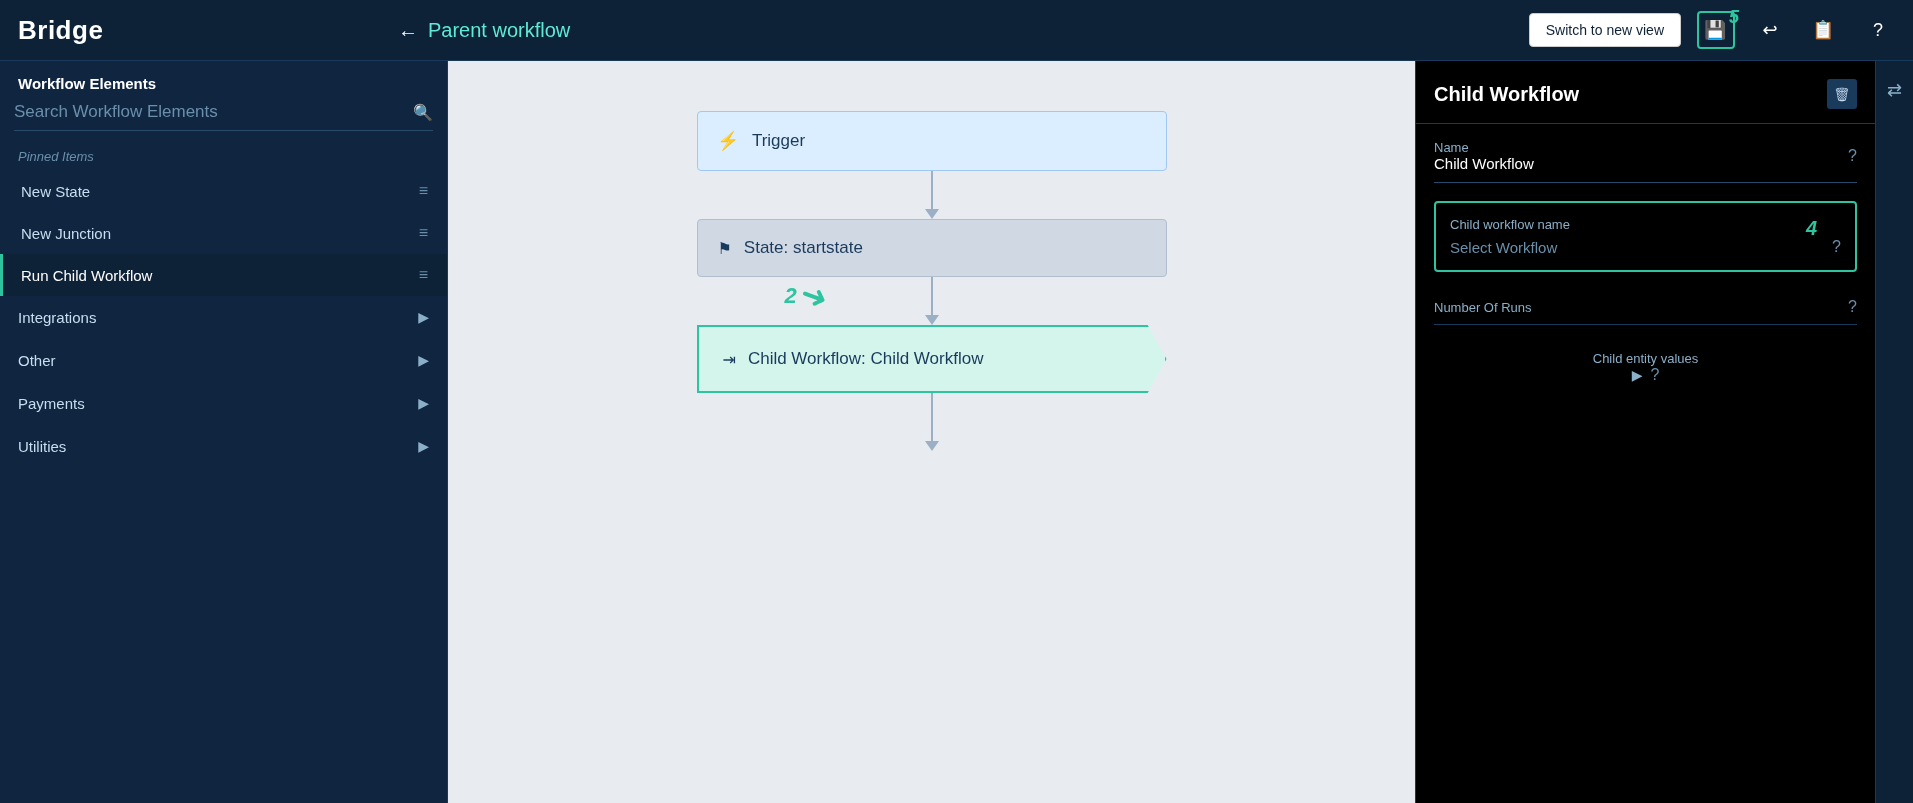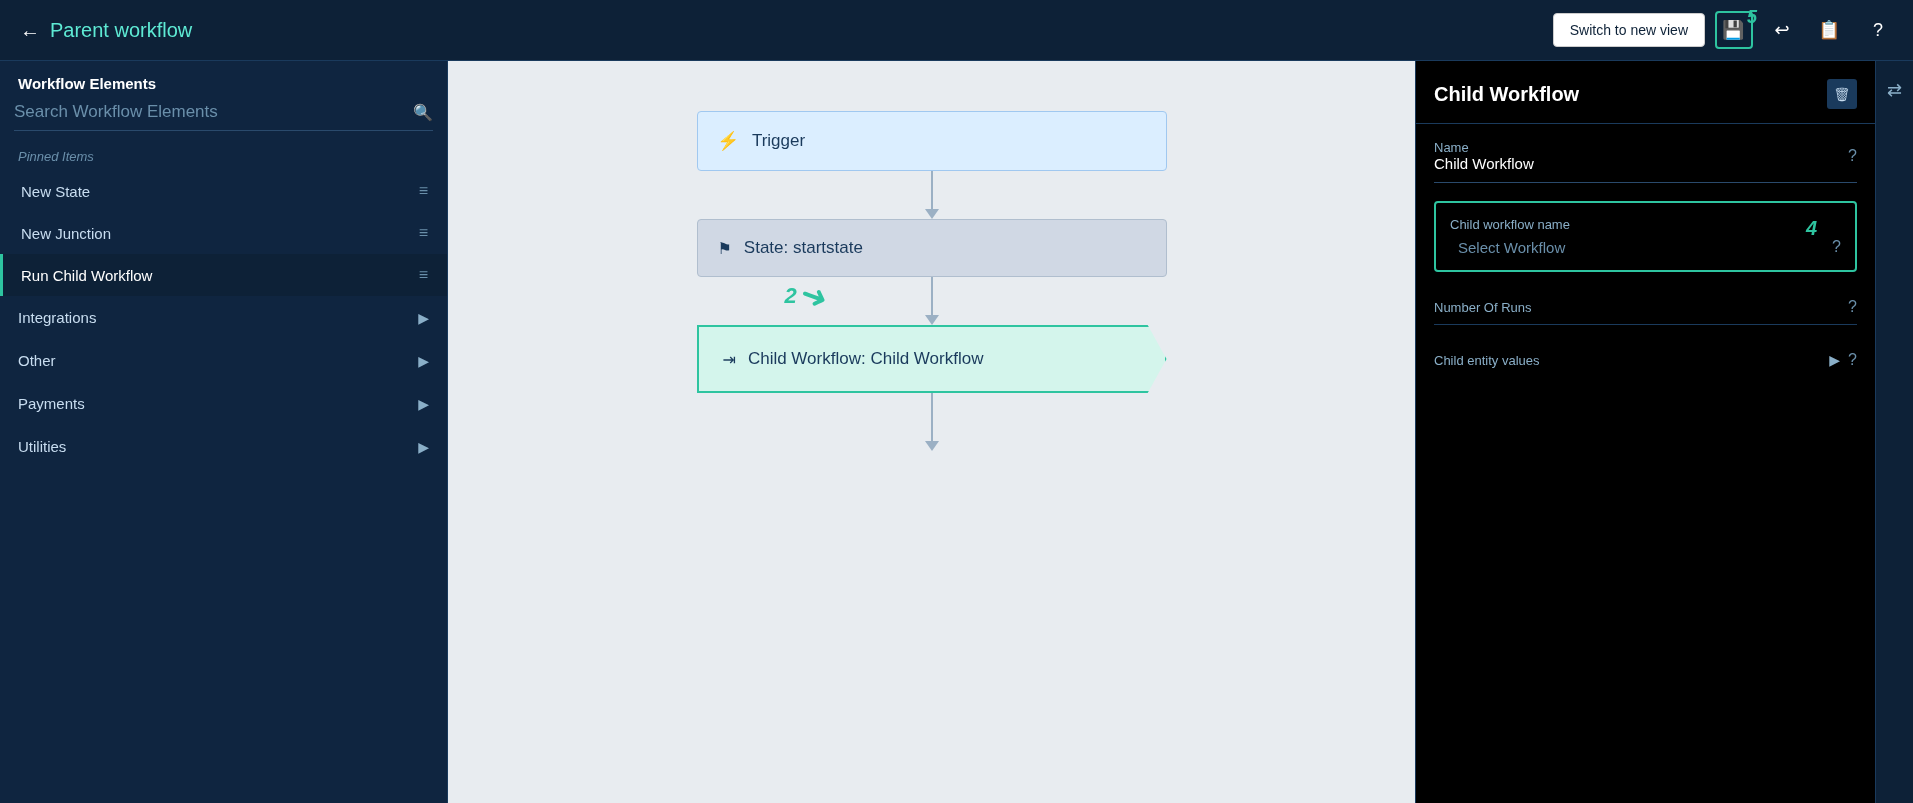--- a/index.html
+++ b/index.html
@@ -17,21 +17,21 @@
     }
     .header-brand {
       font-size: 26px; font-weight: 700; color: #fff; letter-spacing: 0.5px;
     }
     .header-center {
       flex: 1; display: flex; align-items: center; gap: 10px; padding-left: 20px;
     }
     .header-back-icon { color: #fff; font-size: 20px; cursor: pointer; }
     .header-title { font-size: 20px; color: #5eead4; font-weight: 400; }
     .header-right {
-      display: flex; align-items: center; gap: 10px; padding-right: 16px;
+      display: flex; align-items: center; gap: 16px; padding-right: 16px;
     }
     .btn-switch-view {
       background: #fff; color: #0d2137; border: 1px solid #ccc;
       border-radius: 4px; padding: 8px 16px; font-size: 14px; cursor: pointer;
       font-weight: 500;
     }
     .header-icon-btn {
       width: 38px; height: 38px; display: flex; align-items: center; justify-content: center;
       border-radius: 4px; cursor: pointer; font-size: 18px; color: #fff;
       position: relative;
@@ -83,21 +83,21 @@
     }
     .sidebar-item.active {
       border-left: 3px solid #2ec4a0; background: #0d2137;
       color: #fff;
     }
     .sidebar-item-text { flex: 1; }
     .drag-icon { color: #6a8faa; font-size: 16px; letter-spacing: 1px; }
     .chevron-right { color: #8aafc8; font-size: 14px; }
 
     .sidebar-group {
-      display: flex; align-items: flex-end; justify-content: space-between;
+      display: flex; align-items: flex-start; justify-content: space-between;
       padding: 13px 18px; cursor: pointer; color: #c8ddf0; font-size: 15px;
     }
 
     
     .canvas-area {
       flex: 1; background: #e8ecf0; overflow: hidden; position: relative;
     }
     .canvas-inner {
       width: 100%; height: 100%; position: relative; display: flex;
       flex-direction: column; align-items: center; padding-top: 50px; gap: 0;
@@ -184,36 +184,40 @@
     .field-group-box .field-label { color: #8aafc8; }
     .field-group-box .field-value { color: #6a8faa; }
 
     .field-row-simple {
       display: flex; align-items: center; justify-content: space-between;
       padding: 8px 0; border-bottom: 1px solid #1a3a5c;
     }
     .field-row-with-arrow {
       display: flex; align-items: center; justify-content: space-between;
       padding: 8px 0;
+      flex-direction: column;
     }
 
     
     .far-right-panel {
       width: 38px; background: #0d2137; flex-shrink: 0;
       display: flex; flex-direction: column; align-items: center; padding-top: 10px;
       border-left: 1px solid #1a3a5c;
     }
     .toggle-icon {
       color: #8aafc8; font-size: 18px; cursor: pointer; padding: 8px;
     }
   </style>
 </head>
 <body>
 
 <div class="header">
+  <div class="header-left">
+    <span class="header-brand">Bridge</span>
+  </div>
   <div class="header-center">
     <span class="header-back-icon">←</span>
     <span class="header-title">Parent workflow</span>
   </div>
   <div class="header-right">
     <button class="btn-switch-view">Switch to new view</button>
     <div class="header-icon-btn active-border" style="position:relative;">
       <span>💾</span>
       <span class="step-badge">5</span>
     </div>
@@ -329,21 +333,21 @@
             <div class="field-label">Name</div>
             <div class="field-value">Child Workflow</div>
           </div>
           <span class="help-icon">?</span>
         </div>
       </div>
 
       <div class="field-group-box">
         <span class="step4-badge">4</span>
         <div class="field-label">Child workflow name</div>
-        <div style="display:flex;align-items:center;justify-content:space-between;margin-left:8px;">
+        <div style="display:flex;align-items:center;justify-content:space-between;">
           <div class="field-value" style="color:#6a8faa;">Select Workflow</div>
           <span class="help-icon">?</span>
         </div>
       </div>
 
       <div class="field-row-simple">
         <span class="field-label">Number Of Runs</span>
         <span class="help-icon">?</span>
       </div>
 

